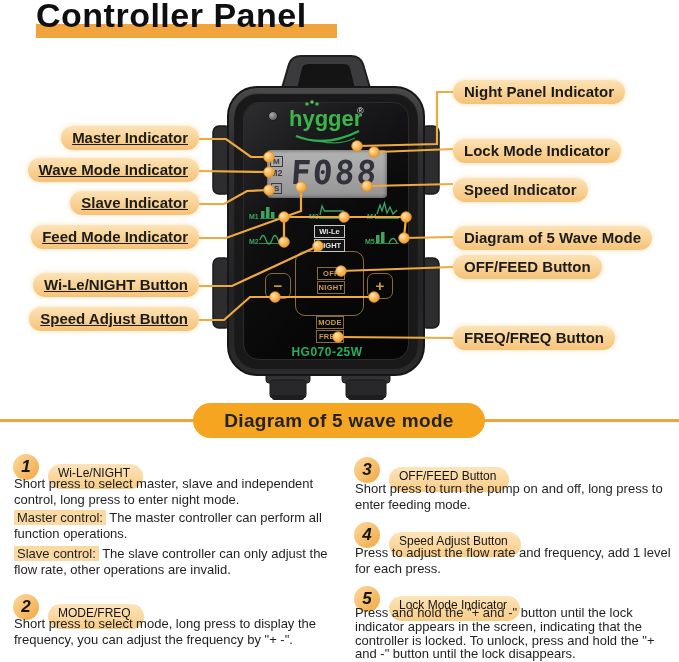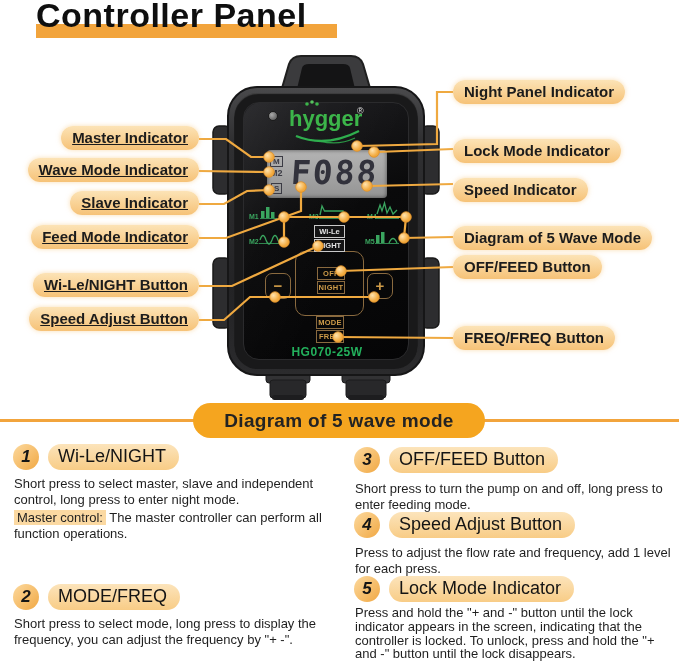--- a/index.html
+++ b/index.html
@@ -67,22 +67,22 @@
   
   .banner-line{left:0;top:419px;width:679px;height:3px;background:#F2A43C;z-index:1;}
   .banner{left:193px;top:403px;width:292px;height:35px;background:#F5A51F;border-radius:18px;
           display:flex;align-items:center;justify-content:center;font-weight:bold;font-size:19px;
           color:#232323;letter-spacing:.3px;z-index:2;}
 
   
   .ihead{position:absolute;display:flex;align-items:center;gap:9px;z-index:2;}
   .inum{width:26px;height:26px;border-radius:50%;background:linear-gradient(135deg,#fcd99e,#f1a843);
         font-style:italic;font-weight:bold;font-size:17px;line-height:26px;text-align:center;color:#151515;}
-  .ititle{padding:2px 13px 3px 10px;border-radius:14px;
-          background:linear-gradient(180deg,#fce4bb,#f8cc86);font-size:18px;color:#141414;}
+  .ititle{padding:2px 13px 9px 10px;border-radius:14px;
+          background:linear-gradient(180deg,#fce4bb,#f8cc86);font-size:12px;color:#141414;margin-top:20px;}
   .ibody{position:absolute;font-size:13px;line-height:15.5px;color:#1f1f1f;z-index:2;}
   .subpill{background:#fbd9a2;border-radius:0;padding:0 3px;}
 
   svg text{font-family:"Liberation Sans",sans-serif;}
 </style>
 </head>
 <body>
 
 <div id="canvas">
 
@@ -239,20 +239,23 @@
   <div class="abs banner">Diagram of 5 wave mode</div>
 
   <div class="ihead" style="left:13px;top:444px;">
     <span class="inum">1</span>
     <span class="ititle">Wi-Le/NIGHT</span>
   </div>
   <div class="ibody" style="left:14px;top:476px;width:324px;">Short press to select master, slave and independent control, long press to enter night mode.</div>
   <div class="ibody" style="left:14px;top:510px;width:330px;">
     <span class="subpill">Master control:</span><span> The master controller can perform all function operations.</span>
   </div>
+  <div class="ibody" style="left:14px;top:546px;width:330px;">
+    <span class="subpill">Slave control:</span><span> The slave controller can only adjust the flow rate, other operations are invalid.</span>
+  </div>
   <div class="ihead" style="left:13px;top:584px;">
     <span class="inum">2</span>
     <span class="ititle">MODE/FREQ</span>
   </div>
   <div class="ibody" style="left:14px;top:616px;width:324px;">Short press to select mode, long press to display the frequency, you can adjust the frequency by "+ -".</div>
 
   <div class="ihead" style="left:354px;top:447px;">
     <span class="inum">3</span>
     <span class="ititle">OFF/FEED Button</span>
   </div>

